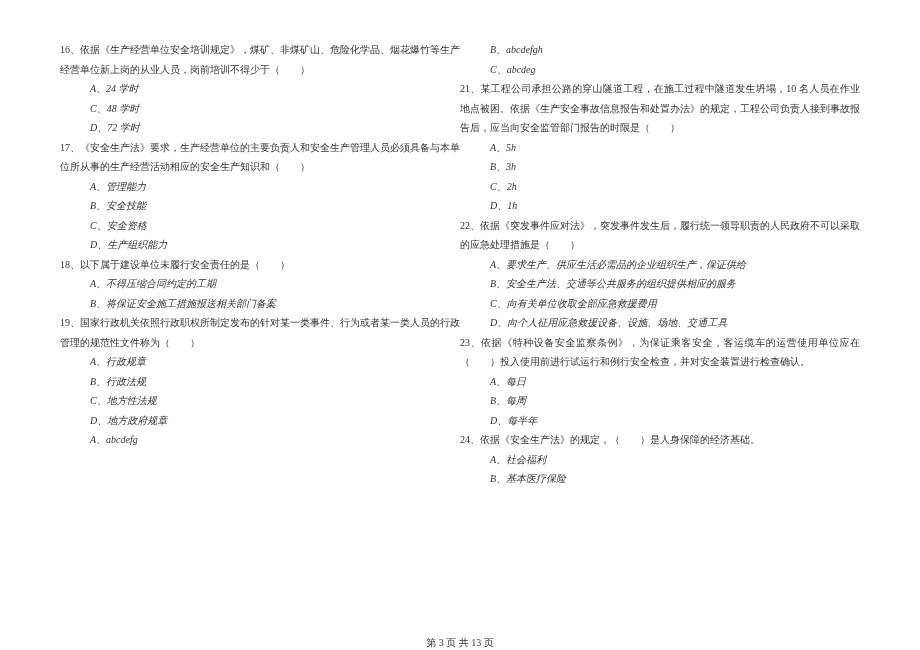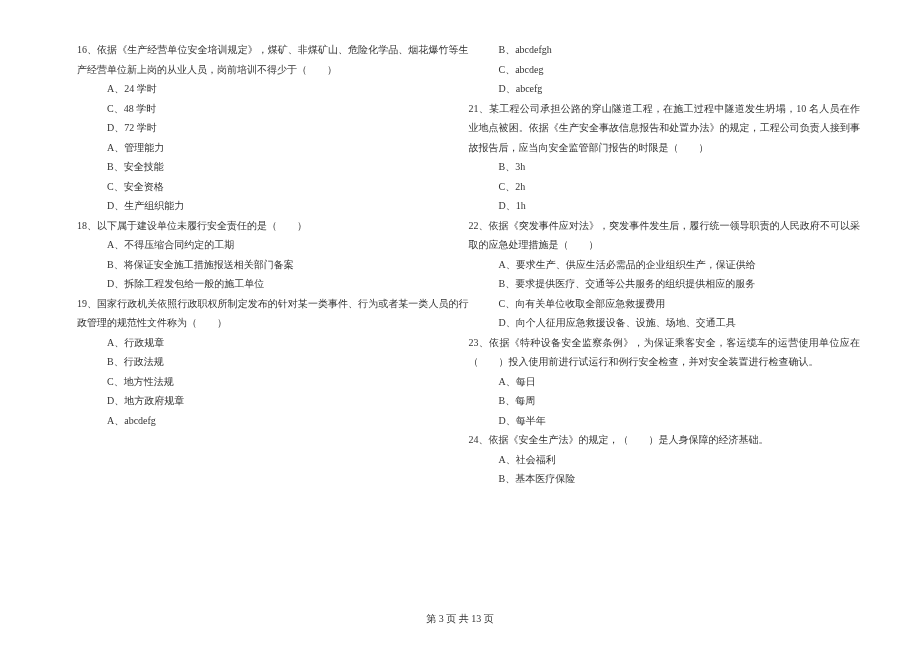--- a/index.html
+++ b/index.html
@@ -13,83 +13,83 @@
       background: #ffffff;
       font-family: "SimSun", "宋体", serif;
       font-size: 10px;
       color: #333;
       position: relative;
     }
     .page-container {
       display: flex;
       padding: 40px 60px 30px 60px;
       height: calc(100% - 30px);
-      margin-left: 17px;
     }
     .column {
       flex: 1;
       line-height: 1.95;
     }
     .question-text {
       text-align: justify;
     }
     .option {
       padding-left: 3em;
+      font-style: italic;
     }
     .footer {
       position: absolute;
-      bottom: 24px;
+      bottom: 0;
       width: 100%;
       text-align: center;
       font-size: 10px;
       color: #333;
     }
   </style>
 </head>
 <body>
 
 <div class="page-container">
   <div class="column">
     <div class="question-text">16、依据《生产经营单位安全培训规定》，煤矿、非煤矿山、危险化学品、烟花爆竹等生产经营单位新上岗的从业人员，岗前培训不得少于（　　）</div>
     <div class="option">A、24 学时</div>
     <div class="option">C、48 学时</div>
     <div class="option">D、72 学时</div>
 
+    <div class="question-text">17、《安全生产法》要求，生产经营单位的主要负责人和安全生产管理人员必须具备与本单位所从事的生产经营活动相应的安全生产知识和（　　）</div>
     <div class="option">A、管理能力</div>
     <div class="option">B、安全技能</div>
     <div class="option">C、安全资格</div>
     <div class="option">D、生产组织能力</div>
 
     <div class="question-text">18、以下属于建设单位未履行安全责任的是（　　）</div>
     <div class="option">A、不得压缩合同约定的工期</div>
     <div class="option">B、将保证安全施工措施报送相关部门备案</div>
-    <div class="option">D、拆除工程发包给一般的施工单位</div>
 
     <div class="question-text">19、国家行政机关依照行政职权所制定发布的针对某一类事件、行为或者某一类人员的行政管理的规范性文件称为（　　）</div>
     <div class="option">A、行政规章</div>
     <div class="option">B、行政法规</div>
     <div class="option">C、地方性法规</div>
     <div class="option">D、地方政府规章</div>
 
     <div class="option">A、abcdefg</div>
   </div>
 
   <div class="column">
     <div class="option">B、abcdefgh</div>
     <div class="option">C、abcdeg</div>
-    <div class="option">D、abcefg</div>
 
     <div class="question-text">21、某工程公司承担公路的穿山隧道工程，在施工过程中隧道发生坍塌，10 名人员在作业地点被困。依据《生产安全事故信息报告和处置办法》的规定，工程公司负责人接到事故报告后，应当向安全监管部门报告的时限是（　　）</div>
+    <div class="option">A、5h</div>
     <div class="option">B、3h</div>
     <div class="option">C、2h</div>
     <div class="option">D、1h</div>
 
     <div class="question-text">22、依据《突发事件应对法》，突发事件发生后，履行统一领导职责的人民政府不可以采取的应急处理措施是（　　）</div>
     <div class="option">A、要求生产、供应生活必需品的企业组织生产，保证供给</div>
-    <div class="option">B、要求提供医疗、交通等公共服务的组织提供相应的服务</div>
+    <div class="option">B、安全生产法、交通等公共服务的组织提供相应的服务</div>
     <div class="option">C、向有关单位收取全部应急救援费用</div>
     <div class="option">D、向个人征用应急救援设备、设施、场地、交通工具</div>
 
     <div class="question-text">23、依据《特种设备安全监察条例》，为保证乘客安全，客运缆车的运营使用单位应在（　　）投入使用前进行试运行和例行安全检查，并对安全装置进行检查确认。</div>
     <div class="option">A、每日</div>
     <div class="option">B、每周</div>
     <div class="option">D、每半年</div>
 
     <div class="question-text">24、依据《安全生产法》的规定，（　　）是人身保障的经济基础。</div>
     <div class="option">A、社会福利</div>

